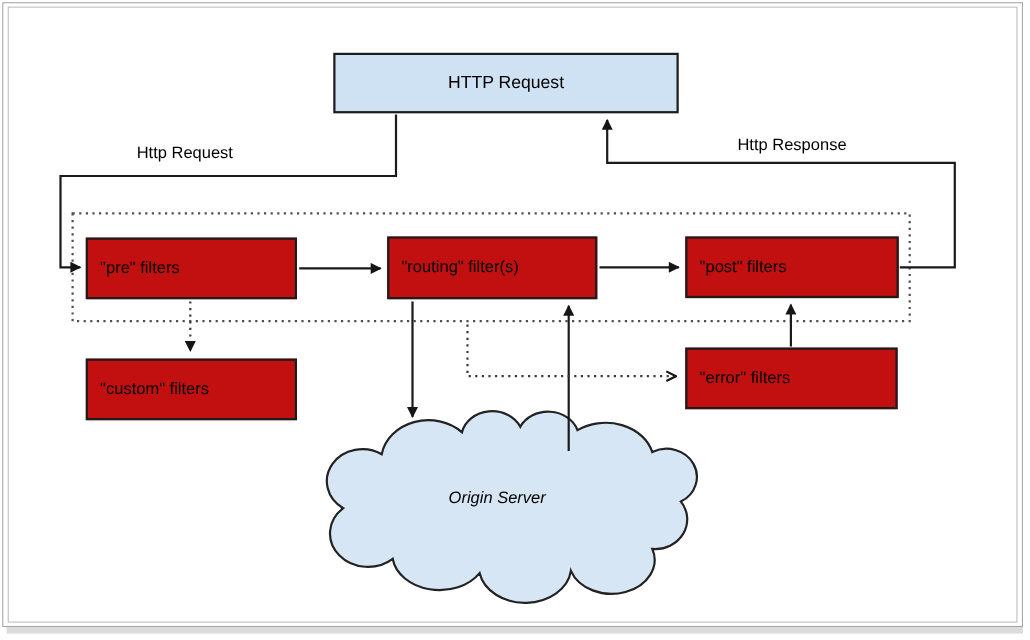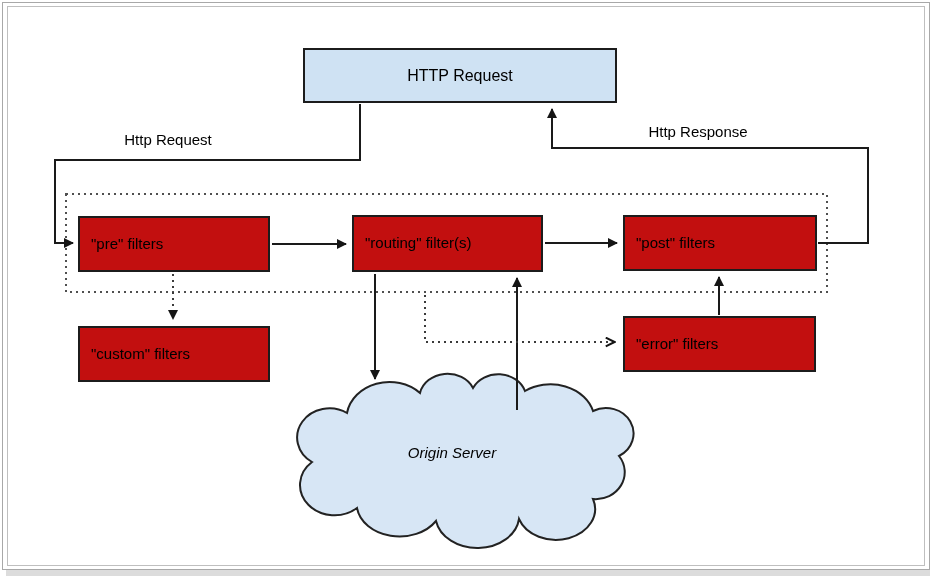--- a/index.html
+++ b/index.html
@@ -34,21 +34,21 @@
   #node-pre{left:78px;top:216px;width:192px;height:56px;}
   #node-routing{left:352px;top:215px;width:191px;height:57px;}
   #node-post{left:623px;top:215px;width:194px;height:56px;}
   #node-custom{left:78px;top:326px;width:192px;height:56px;}
   #node-error{left:623px;top:316px;width:193px;height:56px;}
 
   .edge-label{
     position:absolute;font-size:15px;text-align:center;
   }
   #label-http-request{left:87px;top:131px;width:162px;}
-  #label-http-response{left:616px;top:123px;width:164px;}
+  #label-http-response{left:638px;top:123px;width:164px;}
   #label-origin-server{left:370px;top:444px;width:164px;font-style:italic;}
 </style>
 </head>
 <body>
 
 <div class="page-bg">
   <div class="inner-frame"></div>
 </div>
 
 <div class="canvas">

